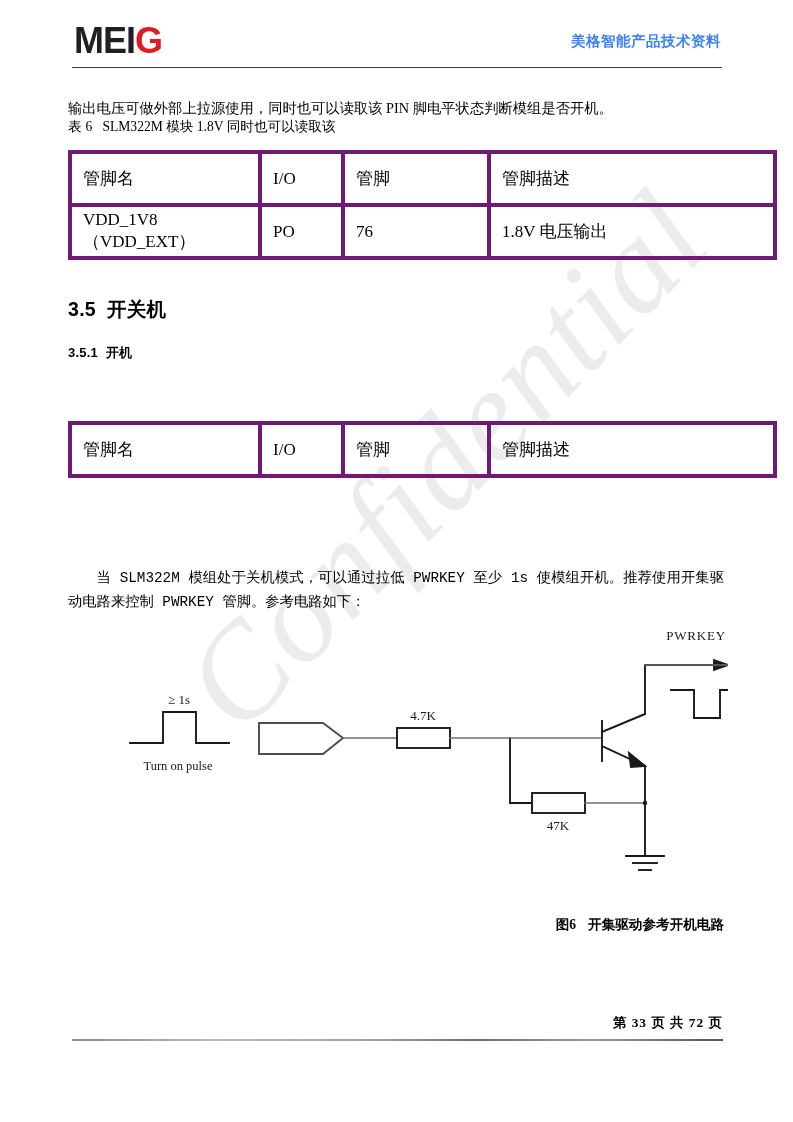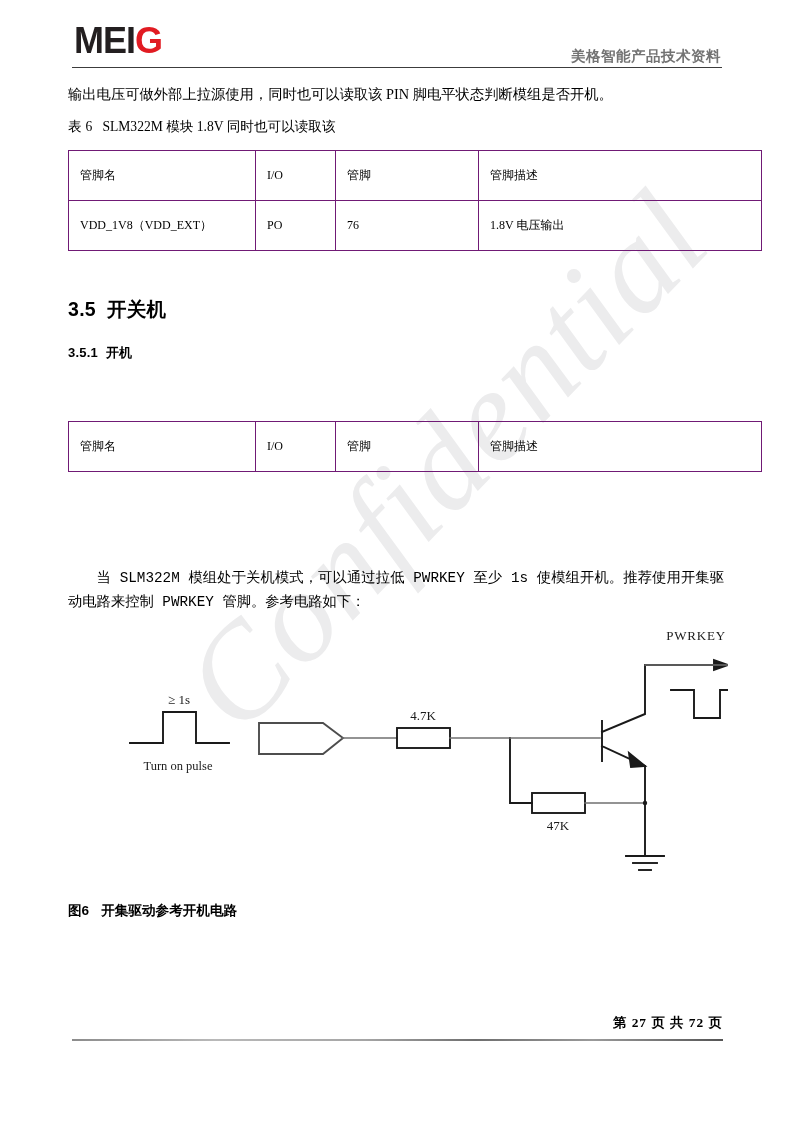--- a/index.html
+++ b/index.html
@@ -63,25 +63,25 @@
     font-size: 36px;
     font-weight: bold;
     letter-spacing: -1px;
     line-height: 1;
   }
   .logo .mei { color: #231f20; margin-top: 6px; }
   .logo .g   { color: #e11b22; }
   .header-title {
     position: absolute;
     right: 72px;
-    top: 47px;
+    top: 32px;
     font-family: "Liberation Sans", "DejaVu Sans", sans-serif;
     font-size: 14.5px;
     font-weight: bold;
-    color: #737373;
+    color: #3b82f6;
     letter-spacing: 0.5px;
   }
   .header-rule {
     position: absolute;
     left: 72px;
     top: 67px;
     width: 650px;
     height: 0;
     border-top: 1.6px solid #3c3c3c;
   }
@@ -111,26 +111,26 @@
   .doc-table {
     position: absolute;
     left: 68px;
     width: 645px;
     border-collapse: collapse;
     table-layout: fixed;
     background: transparent;
     z-index: 2;
   }
   .doc-table td {
-    border: 1px solid #701a75;
+    border: 4px solid #701a75;
     padding: 0 0 0 11px;
     height: 49px;
     vertical-align: middle;
     font-family: "Liberation Serif", "DejaVu Serif", serif;
-    font-size: 12px;
+    font-size: 17px;
     color: #000;
     background: transparent;
   }
   .col-name  { width: 175px; }
   .col-io    { width: 68px; }
   .col-pin   { width: 131px; }
   .col-desc  { width: 271px; }
 
   
   .h2 {
@@ -160,25 +160,26 @@
     left: 68px;
     top: 618px;
     width: 660px;
     height: 265px;
     z-index: 2;
   }
   .fig-caption {
     position: absolute;
     left: 68px;
     width: 656px;
-    text-align: left;
-    font-family: Liberation Sans, sans-serif;
+    text-align: right;
+    font-family: Liberation Serif, serif;
     font-size: 13.6px;
     font-weight: bold;
     color: #000;
+    margin-top: 14px;
   }
   .fig-caption .cap-gap { display: inline-block; width: 12px; }
 
   
   .footer-text {
     position: absolute;
     right: 70px;
     top: 1014px;
     font-family: "Liberation Serif", "DejaVu Serif", serif;
     font-size: 13.4px;
@@ -205,21 +206,21 @@
   <div class="watermark">
     <div class="watermark-text">Confidential</div>
   </div>
 
   <div class="header">
     <div class="logo"><span class="mei">MEI</span><span class="g">G</span></div>
     <div class="header-title">美格智能产品技术资料</div>
     <div class="header-rule"></div>
   </div>
 
-  <div class="para" style="top:82px;">输出电压可做外部上拉源使用，同时也可以读取该 PIN 脚电平状态判断模组是否开机。</div>
+  <div class="para" style="top:96px;">输出电压可做外部上拉源使用，同时也可以读取该 PIN 脚电平状态判断模组是否开机。</div>
 
   <div class="table-caption" style="top:118px;">
     <span class="cap-num">表</span><span>6</span><span class="cap-gap"></span><span>SLM322M 模块 1.8V 同时也可以读取该</span>
   </div>
 
   <table class="doc-table" style="top:150px;">
     <tbody>
       <tr>
         <td class="col-name">管脚名</td>
         <td class="col-io">I/O</td>
@@ -307,16 +308,16 @@
       <text x="490" y="212" text-anchor="middle" font-family="Liberation Serif, DejaVu Serif, serif" font-size="13" fill="#1a1a1a">47K</text>
       <text x="628" y="22" text-anchor="middle" font-family="Liberation Serif, DejaVu Serif, serif" font-size="13" letter-spacing="0.8" fill="#1a1a1a">PWRKEY</text>
     </svg>
   </div>
 
   <div class="fig-caption" style="top:902px;">
     <span>图</span><span>6</span><span class="cap-gap"></span><span>开集驱动参考开机电路</span>
   </div>
 
 
-  <div class="footer-text">第 27 页 共 72 页</div>
+  <div class="footer-text">第 33 页 共 72 页</div>
   <div class="footer-rule"></div>
 
 </div>
 
 </body></html>

